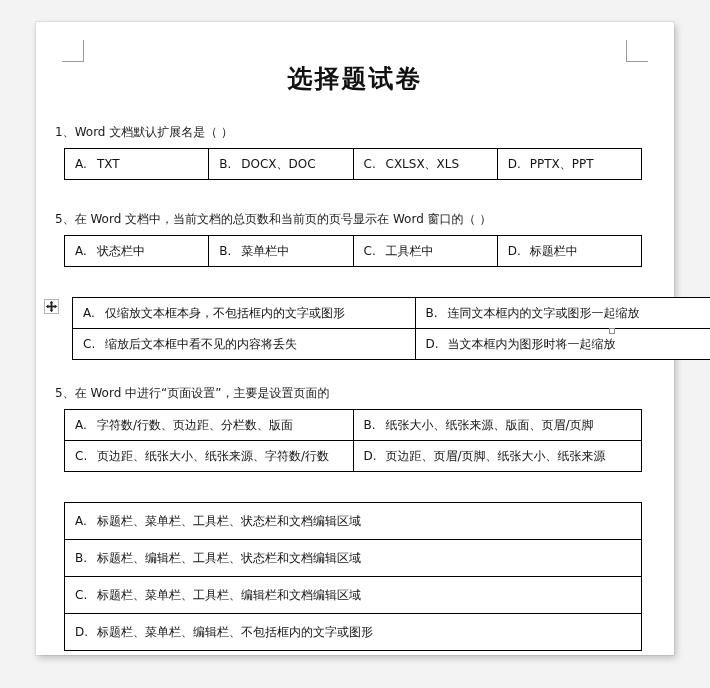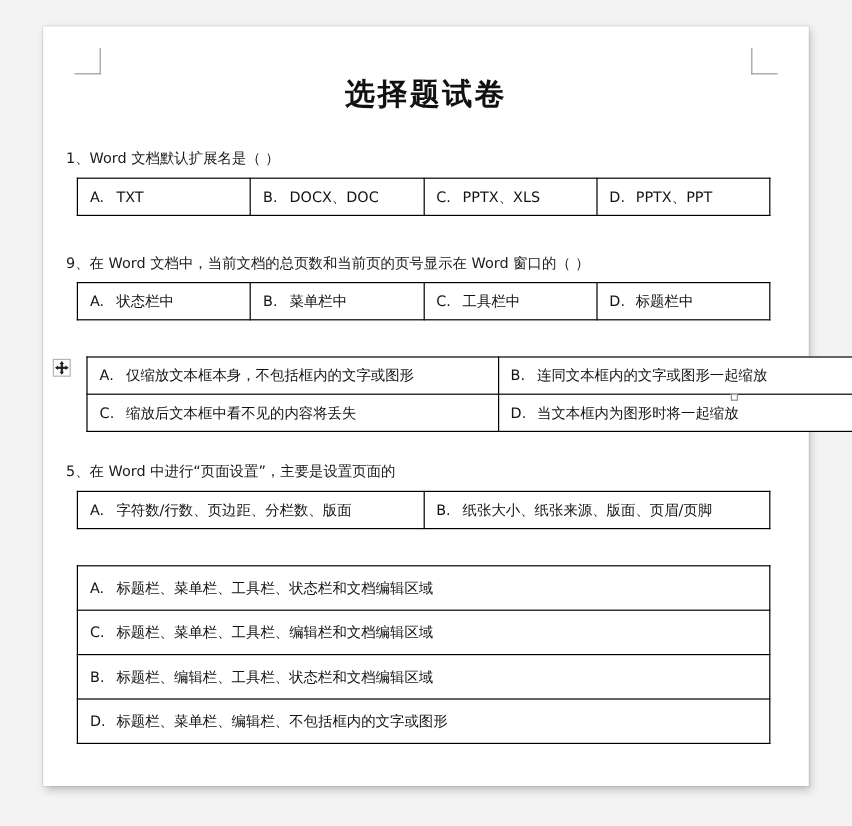--- a/index.html
+++ b/index.html
@@ -165,31 +165,31 @@
 
       <div class="doc-title">选择题试卷</div>
 
       <div class="qblock">
         <div class="qtext">1、Word 文档默认扩展名是（            ）</div>
         <table class="opts cols4">
           <tbody>
               <tr>
             <td><span class="lbl">A.</span><span>TXT</span></td>
             <td><span class="lbl">B.</span><span>DOCX、DOC</span></td>
-            <td><span class="lbl">C.</span><span>PPTX、XLS</span></td>
+            <td><span class="lbl">C.</span><span>CXLSX、XLS</span></td>
             <td><span class="lbl">D.</span><span>PPTX、PPT</span></td>
           </tr>
         </tbody>
           </table>
       </div>
 
       <div class="spacer-lg"></div>
 
       <div class="qblock">
-        <div class="qtext">9、在 Word 文档中，当前文档的总页数和当前页的页号显示在 Word 窗口的（            ）</div>
+        <div class="qtext">5、在 Word 文档中，当前文档的总页数和当前页的页号显示在 Word 窗口的（            ）</div>
         <table class="opts cols4">
           <tbody>
               <tr>
             <td><span class="lbl">A.</span><span>状态栏中</span></td>
             <td><span class="lbl">B.</span><span>菜单栏中</span></td>
             <td><span class="lbl">C.</span><span>工具栏中</span></td>
             <td><span class="lbl">D.</span><span>标题栏中</span></td>
           </tr>
         </tbody>
           </table>
@@ -227,37 +227,41 @@
       <div class="spacer-md"></div>
 
       <div class="qblock">
         <div class="qtext">5、在 Word 中进行“页面设置”，主要是设置页面的</div>
         <table class="opts cols2">
           <tbody>
               <tr>
             <td><span class="lbl">A.</span><span>字符数/行数、页边距、分栏数、版面</span></td>
             <td><span class="lbl">B.</span><span>纸张大小、纸张来源、版面、页眉/页脚</span></td>
           </tr>
+          <tr>
+            <td><span class="lbl">C.</span><span>页边距、纸张大小、纸张来源、字符数/行数</span></td>
+            <td><span class="lbl">D.</span><span>页边距、页眉/页脚、纸张大小、纸张来源</span></td>
+          </tr>
         </tbody>
           </table>
       </div>
 
       <div class="spacer-lg"></div>
 
       <div class="qblock">
         <table class="opts cols1">
           <tbody>
               <tr>
             <td><span class="lbl">A.</span><span>标题栏、菜单栏、工具栏、状态栏和文档编辑区域</span></td>
           </tr>
           <tr>
+            <td><span class="lbl">B.</span><span>标题栏、编辑栏、工具栏、状态栏和文档编辑区域</span></td>
+          </tr>
+          <tr>
             <td><span class="lbl">C.</span><span>标题栏、菜单栏、工具栏、编辑栏和文档编辑区域</span></td>
-          </tr>
-          <tr>
-            <td><span class="lbl">B.</span><span>标题栏、编辑栏、工具栏、状态栏和文档编辑区域</span></td>
           </tr>
           <tr>
             <td><span class="lbl">D.</span><span>标题栏、菜单栏、编辑栏、不包括框内的文字或图形</span></td>
           </tr>
         </tbody>
           </table>
       </div>
 
     </div>
 

